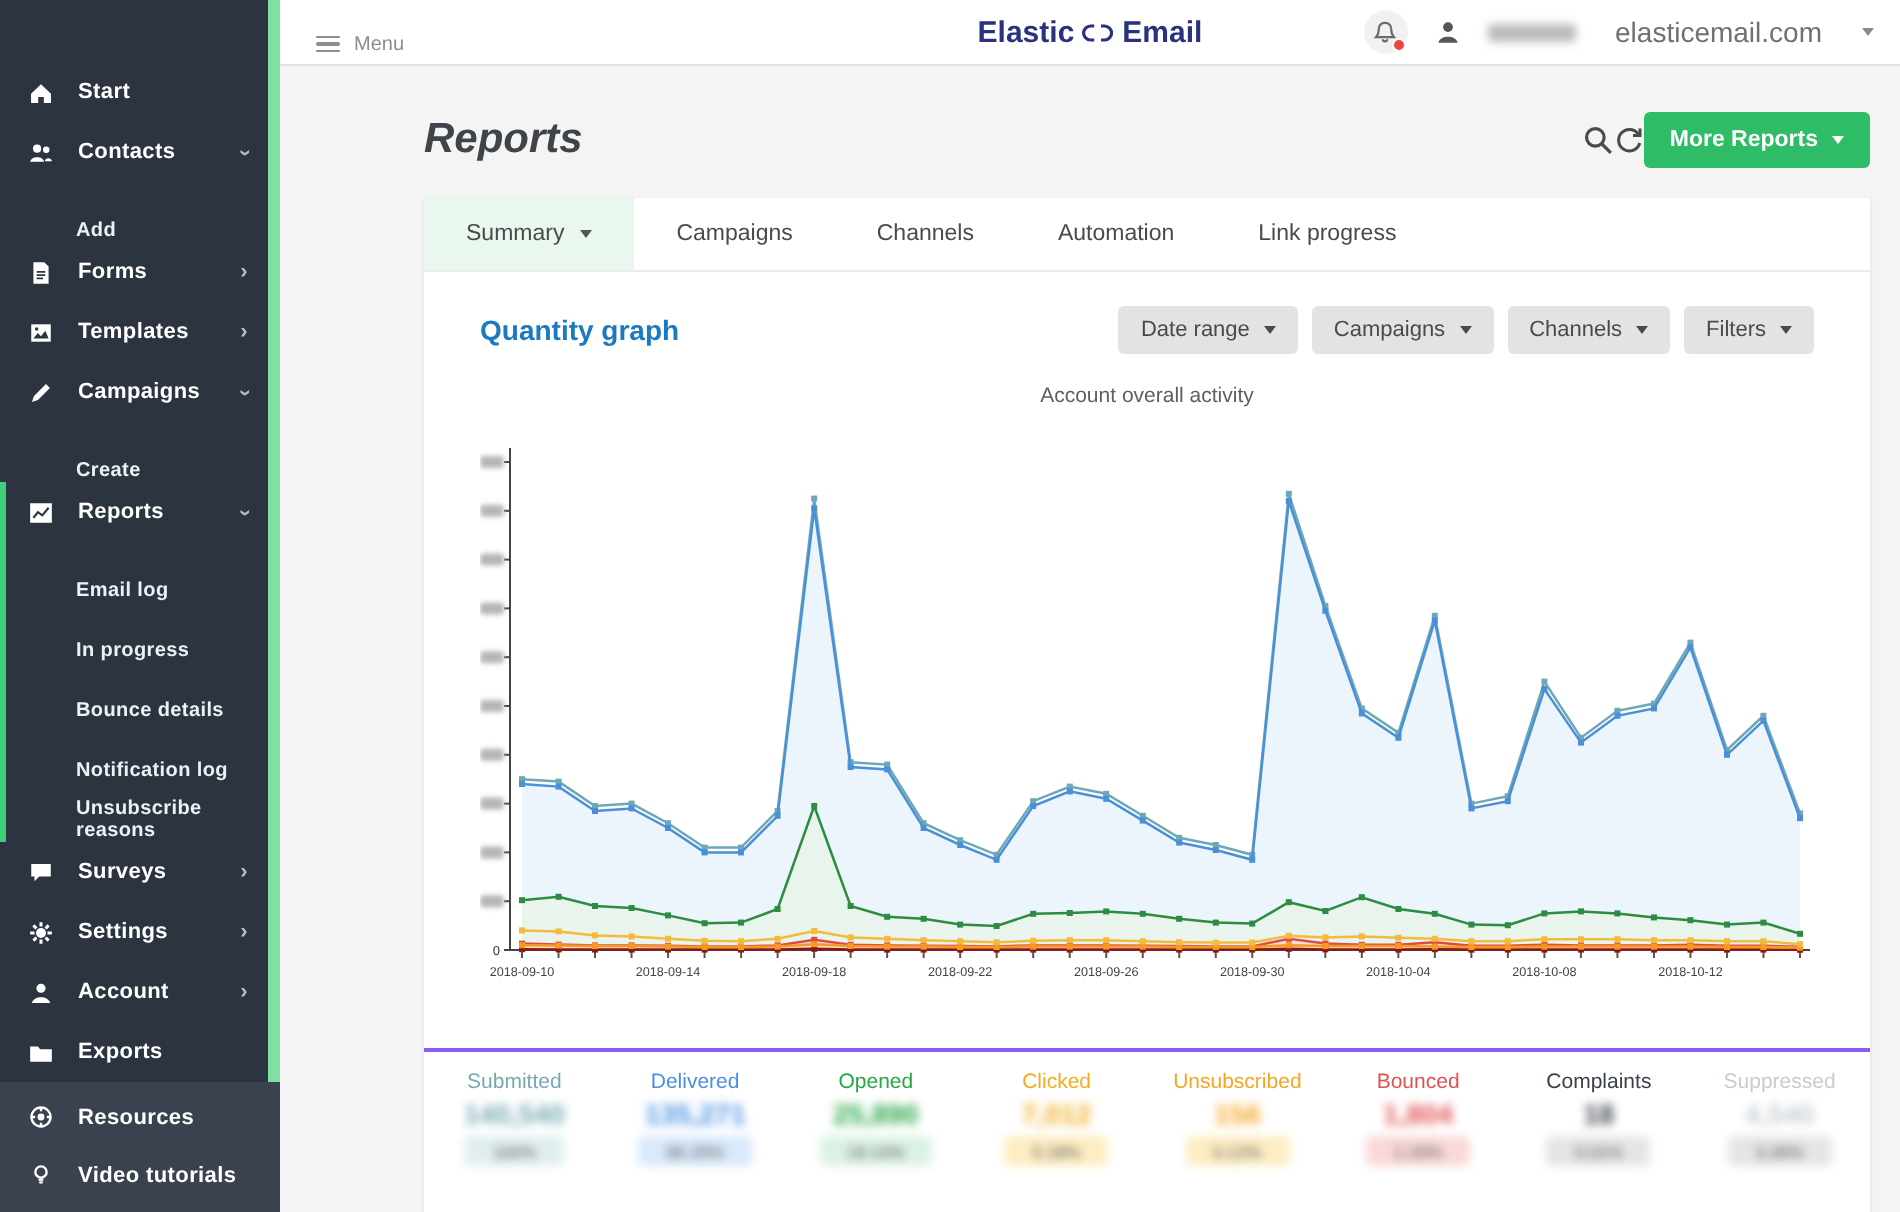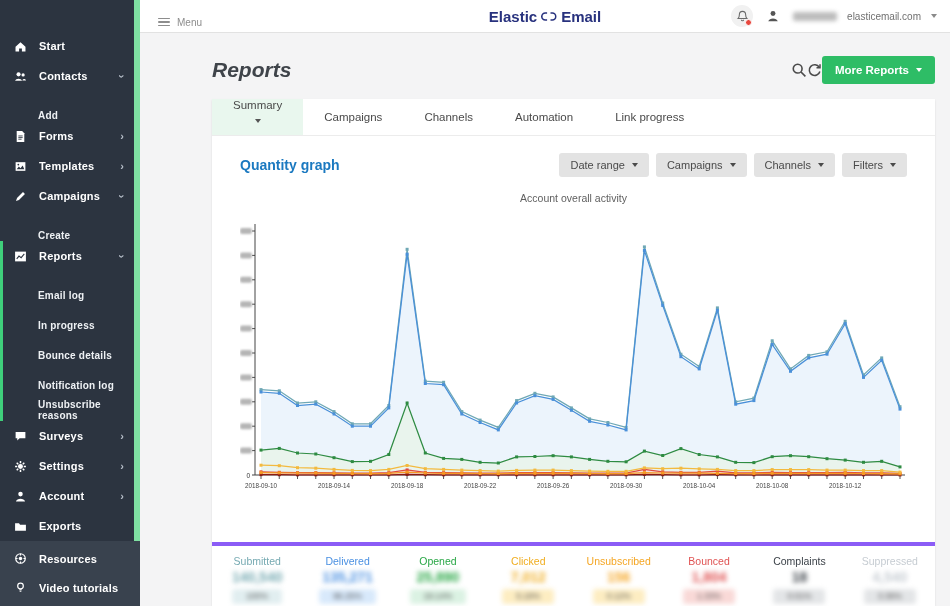--- a/index.html
+++ b/index.html
@@ -28,50 +28,50 @@
   .menu-btn { display:flex; align-items:center; gap:7px; padding-left:18px; color:#8d8d8d; font-size:10px; cursor:pointer;margin-top:12px; }
   .burger { display:flex; flex-direction:column; gap:2px; }
   .burger span { width:12px; height:1.6px; background:#8d8d8d; border-radius:1px; }
   .logo { position:absolute; left:50%; transform:translateX(-50%); font-size:15px; font-weight:bold;
           color:#28327e; display:flex; align-items:center; gap:4px; }
   .header-right { margin-left:auto; display:flex; align-items:center; gap:13px; padding-right:13px; }
   .bell-wrap { position:relative; width:22px; height:22px; border-radius:50%; background:#f1f1f1;
                display:flex; align-items:center; justify-content:center; cursor:pointer; }
   .bell-dot { position:absolute; right:1px; bottom:1px; width:7px; height:7px; background:#e8483e;
               border-radius:50%; border:1px solid #fff; }
-  .account { display:flex; align-items:center; gap:10px; font-size:10px; color:#707070; cursor:pointer; }
+  .account { display:flex; align-items:center; gap:20px; font-size:14px; color:#707070; cursor:pointer; }
   .blur-box { display:inline-block; width:44px; height:9px; background:#bcbcbc; border-radius:2px; filter:blur(2px); }
 
   
   .content { position:absolute; left:140px; top:33px; right:0; bottom:0; background:#f4f4f5; }
   .page-head { display:flex; align-items:center; margin:22px 15px 14px 72px; height:30px; }
   .page-title { font-size:21px; font-style:italic; font-weight:bold; color:#3f444a; }
   .head-actions { margin-left:auto; display:flex; align-items:center; }
   .icon-btn { cursor:pointer; display:flex; }
   .btn-green { background:#2ebd66; color:#fff; font-size:11.5px; font-weight:bold; padding:8px 13px;
                border-radius:3px; display:flex; gap:7px; align-items:center; cursor:pointer; }
 
   .card { margin:0 15px 0 72px; background:#fff; box-shadow:0 1px 2px rgba(0,0,0,.1); height:507px; position:relative; }
   .tabs { display:flex; border-bottom:1px solid #ececec; height:37px; }
   .tab { padding:0 21px; display:flex; align-items:center; font-size:11.5px; color:#4a4a4a; gap:8px; cursor:pointer; }
-  .tab.active { background:#e9f7ee;flex-direction:column; }
+  .tab.active { background:#e9f7ee; }
   .card-body { padding:17px 28px 0; }
   .sec-head { display:flex; align-items:center;justify-content:center; }
   .sec-title { color:#1b79c0; font-size:14px; font-weight:bold; }
   .filters { margin-left:auto; display:flex; gap:7px; }
   .btn-gray { background:#e3e3e3; color:#4a4a4a; font-size:11px; padding:6px 11px; border-radius:3px;
               display:flex; align-items:center; gap:7px; cursor:pointer; }
   .chart-sub { text-align:center; font-size:10.5px; color:#5f5f5f; margin-top:15px; }
   .chart-wrap { margin-top:2px; }
 
   .car { width:0; height:0; border-left:3.5px solid transparent; border-right:3.5px solid transparent;
          border-top:4px solid currentColor; display:inline-block; }
 
   
-  .stats { position:absolute; left:0; right:0; bottom:0; height:64px; border-top:4px solid #8b5cf6;
+  .stats { position:absolute; left:0; right:0; bottom:0; height:82px; border-top:2px solid #8b5cf6;
            display:flex; padding-top:9px; background:#fff; }
   .stat { flex:1; text-align:center; }
   .stat-label { font-size:10.5px; margin-bottom:2px; }
   .stat-value { font-size:14px; font-weight:bold; filter:blur(2.5px); }
   .stat-badge { display:inline-block; margin-top:3px; font-size:8.5px; padding:2.5px 14px; border-radius:3px;
                 filter:blur(2.5px); color:#555; }
 </style>
 </head>
 <body>
 

